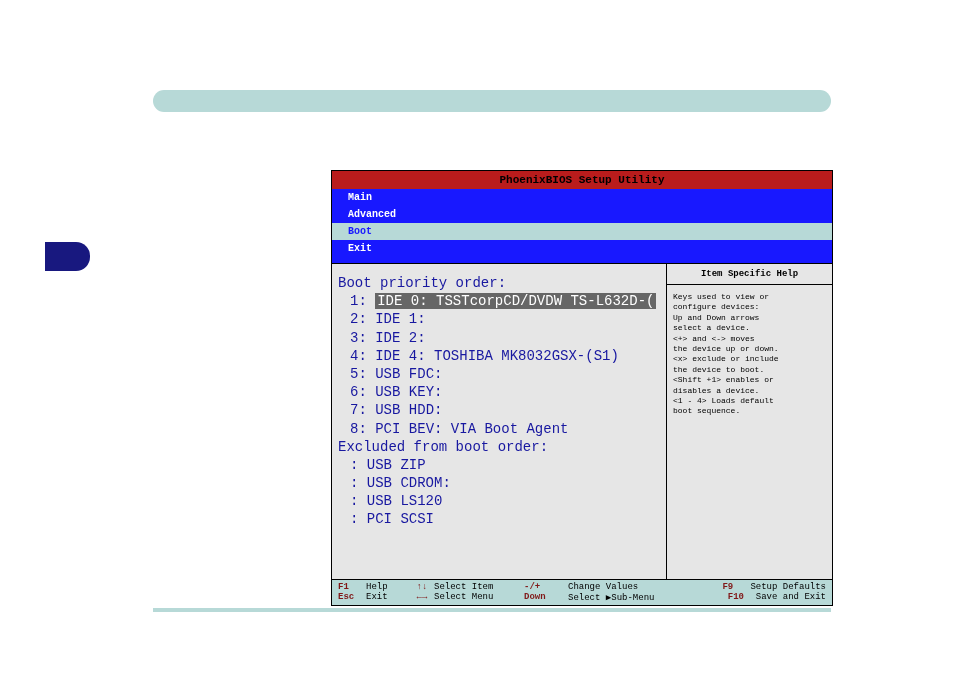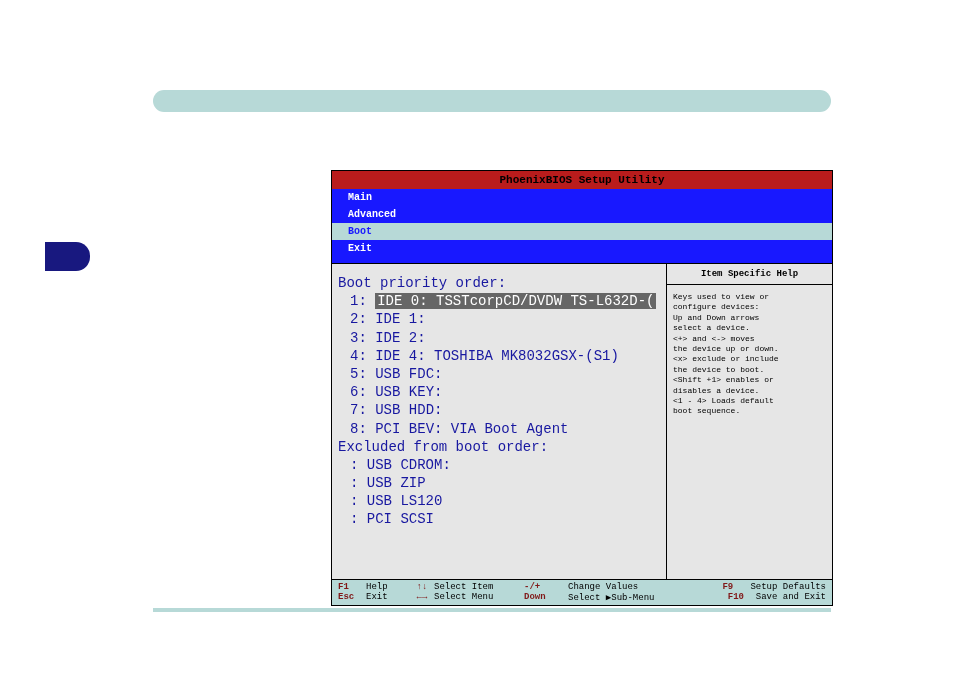--- a/index.html
+++ b/index.html
@@ -156,22 +156,22 @@
       <div class="heading">Boot priority order:</div>
       <div class="item"><span class="num">1:</span> <span class="selected">IDE 0: TSSTcorpCD/DVDW TS-L632D-(</span></div>
       <div class="item"><span class="num">2:</span> <span>IDE 1:</span></div>
       <div class="item"><span class="num">3:</span> <span>IDE 2:</span></div>
       <div class="item"><span class="num">4:</span> <span>IDE 4: TOSHIBA MK8032GSX-(S1)</span></div>
       <div class="item"><span class="num">5:</span> <span>USB FDC:</span></div>
       <div class="item"><span class="num">6:</span> <span>USB KEY:</span></div>
       <div class="item"><span class="num">7:</span> <span>USB HDD:</span></div>
       <div class="item"><span class="num">8:</span> <span>PCI BEV: VIA Boot Agent</span></div>
       <div class="heading">Excluded from boot order:</div>
+      <div class="item"><span class="num">:</span> <span>USB ZIP</span></div>
       <div class="item"><span class="num">:</span> <span>USB CDROM:</span></div>
-      <div class="item"><span class="num">:</span> <span>USB ZIP</span></div>
       <div class="item"><span class="num">:</span> <span>USB LS120</span></div>
       <div class="item"><span class="num">:</span> <span>PCI SCSI</span></div>
       <div style="height:40px"></div>
     </div>
     <div class="bios-right">
       <div class="help-title">Item Specific Help</div>
       <div class="help-body">Keys used to view or
 configure devices:
 Up and Down arrows
 select a device.

